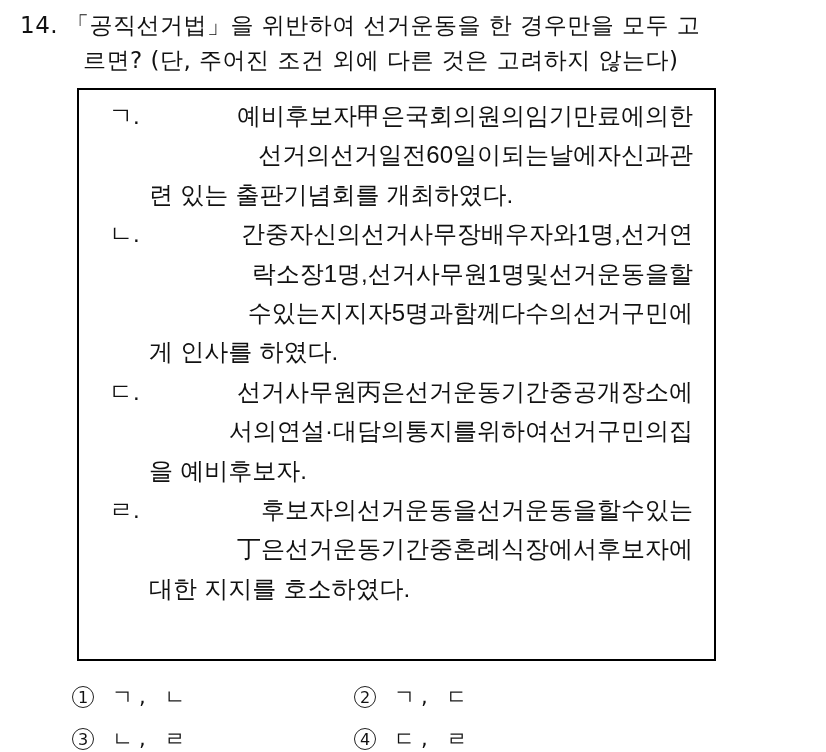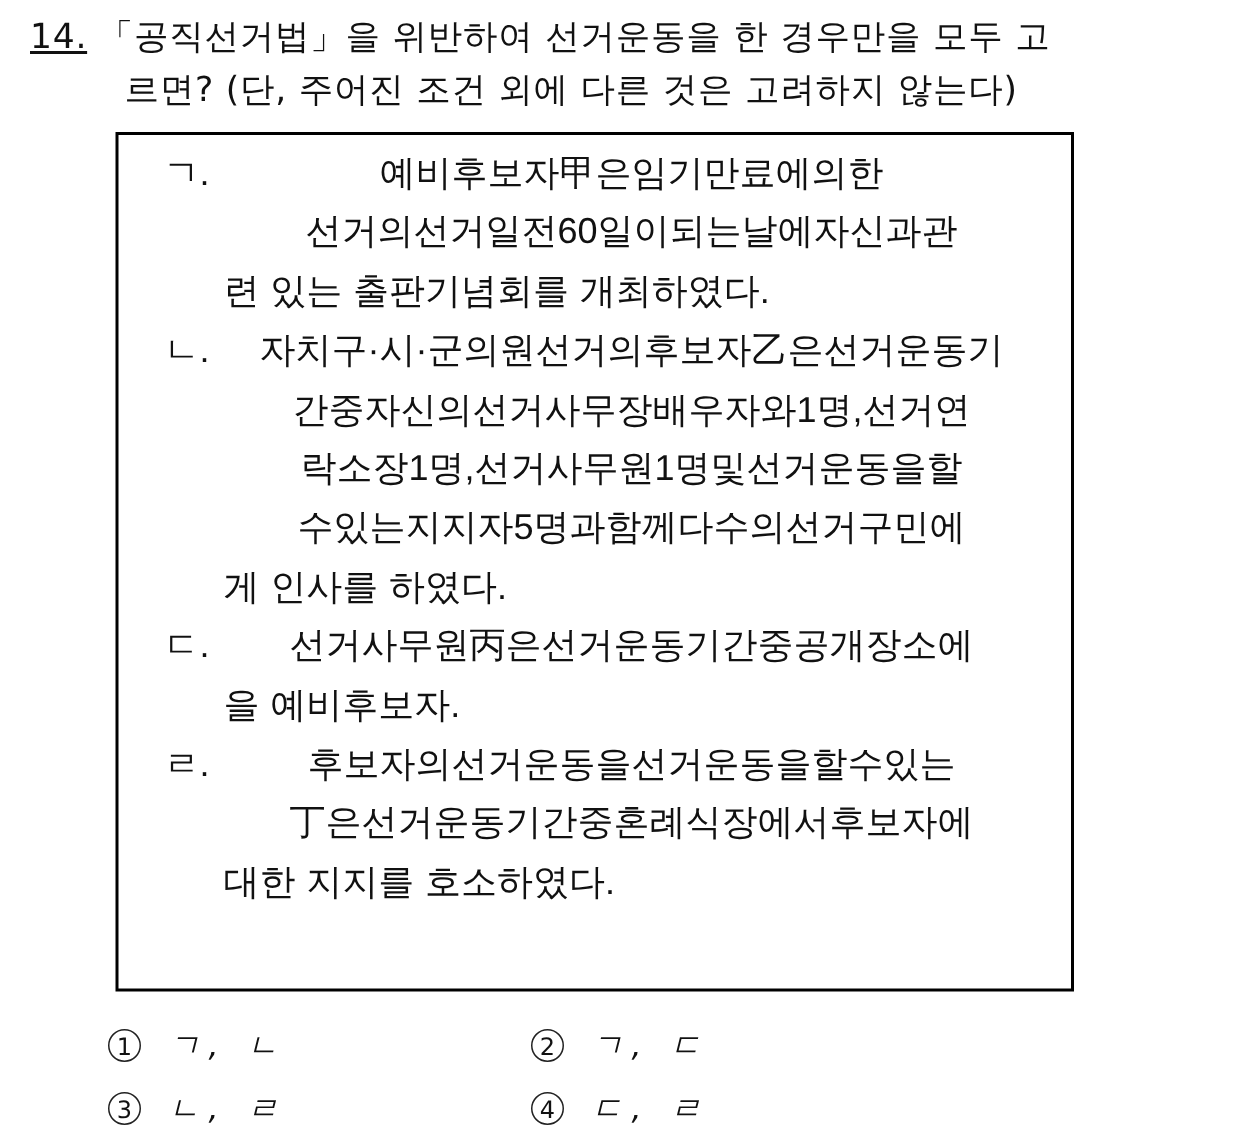--- a/index.html
+++ b/index.html
@@ -7,67 +7,68 @@
     width: 826px; height: 752px; position: relative; overflow: hidden;
     font-family: "DejaVu Sans", "Liberation Sans", sans-serif;
     color: #111111;
   }
   .question {
     position: absolute; left: 20px; top: 8px; width: 790px;
     font-size: 23px; line-height: 35px; letter-spacing: 0.5px;
   }
   .q-line { white-space: nowrap; display: block; }
   .q-line.indent { padding-left: 63px; }
-  .q-num { display: inline-block; text-decoration: underline; }
+  .q-num { display: inline-block; }
   .box {
     position: absolute; left: 77px; top: 88px;
     width: 635px; height: 569px;
     border: 2px solid #000000;
     box-sizing: content-box;
   }
   .items {
     position: absolute; left: 30px; top: 6px; width: 584px;
     font-family: "Liberation Sans", "DejaVu Sans", sans-serif;
     font-size: 24px; line-height: 39.4px;
   }
   .item { position: relative; padding-left: 40px; }
   .item-marker { position: absolute; left: 0; top: 0; }
-  .jline { display: flex; justify-content: center; white-space: nowrap; }
+  .jline { display: flex; justify-content: flex-end; white-space: nowrap; }
   .jline.last { justify-content: flex-start; gap: 0.3em; }
   .choices {
     position: absolute; left: 72px; top: 676px; width: 700px;
     font-family: "DejaVu Sans", sans-serif; font-size: 21px;
   }
   .choice-row { display: flex; height: 42px; align-items: center; }
   .choice { width: 282px; display: flex; align-items: center; }
   .choice-num {
     display: inline-flex; width: 22px; height: 22px; border: 1.4px solid #222;
     border-radius: 50%; align-items: center; justify-content: center;
     font-size: 16px; margin-right: 18px; box-sizing: border-box;
   }
-  .choice-text { letter-spacing: 6px; font-style: italic; }
+  .choice-text { letter-spacing: 6px; }
 </style>
 </head>
 <body>
 
 <div class="question">
   <span class="q-line">
     <span class="q-num">14.</span>
     <span>「공직선거법」을 위반하여 선거운동을 한 경우만을 모두 고</span>
   </span>
   <span class="q-line indent">르면? (단, 주어진 조건 외에 다른 것은 고려하지 않는다)</span>
 </div>
 
 <div class="box">
   <div class="items" id="items">
       <div class="item">
         <span class="item-marker">ㄱ.</span>
         <div class="jline">
           <span>예비후보자</span>
           <span>甲은</span>
+          <span>국회의원의</span>
           <span>임기만료에</span>
           <span>의한</span>
         </div>
         <div class="jline">
           <span>선거의</span>
           <span>선거일</span>
           <span>전</span>
           <span>60일이</span>
           <span>되는</span>
           <span>날에</span>
@@ -76,26 +77,20 @@
         </div>
         <div class="jline last">
           <span>련</span>
           <span>있는</span>
           <span>출판기념회를</span>
           <span>개최하였다.</span>
         </div>
       </div>
       <div class="item">
         <span class="item-marker">ㄴ.</span>
-        <div class="jline">
-          <span>자치구·시·군의원선거의</span>
-          <span>후보자</span>
-          <span>乙은</span>
-          <span>선거운동기</span>
-        </div>
         <div class="jline">
           <span>간</span>
           <span>중</span>
           <span>자신의</span>
           <span>선거사무장</span>
           <span>배우자와</span>
           <span>1명,</span>
           <span>선거연</span>
         </div>
         <div class="jline">
@@ -123,20 +118,28 @@
         </div>
       </div>
       <div class="item">
         <span class="item-marker">ㄷ.</span>
         <div class="jline">
           <span>선거사무원</span>
           <span>丙은</span>
           <span>선거운동기간</span>
           <span>중</span>
           <span>공개장소에</span>
+        </div>
+        <div class="jline">
+          <span>서의</span>
+          <span>연설·대담의</span>
+          <span>통지를</span>
+          <span>위하여</span>
+          <span>선거구민의</span>
+          <span>집</span>
         </div>
         <div class="jline last">
           <span>을</span>
           <span>예비후보자.</span>
         </div>
       </div>
       <div class="item">
         <span class="item-marker">ㄹ.</span>
         <div class="jline">
           <span>후보자의</span>

